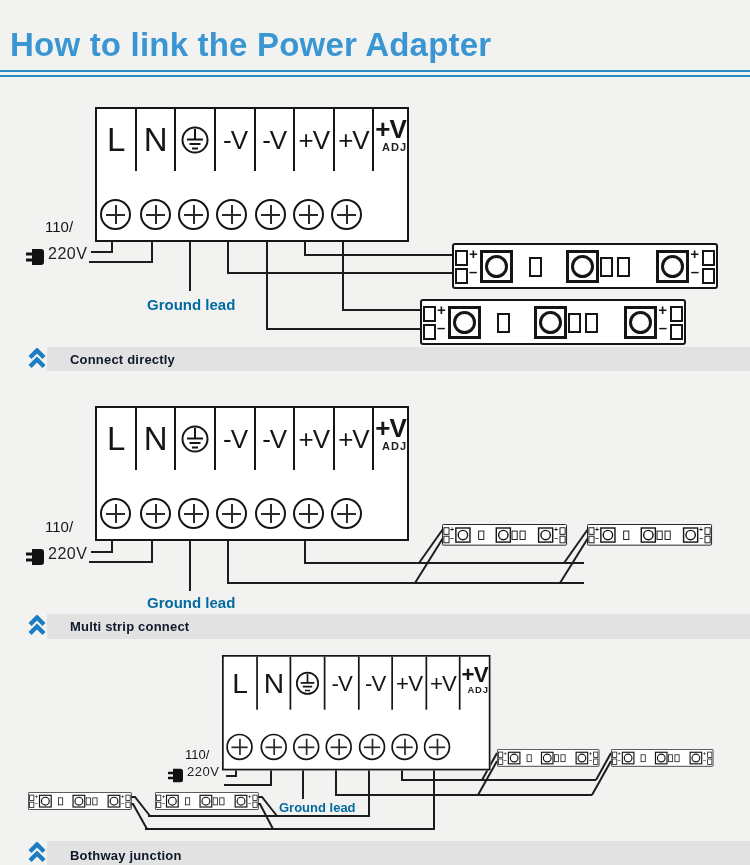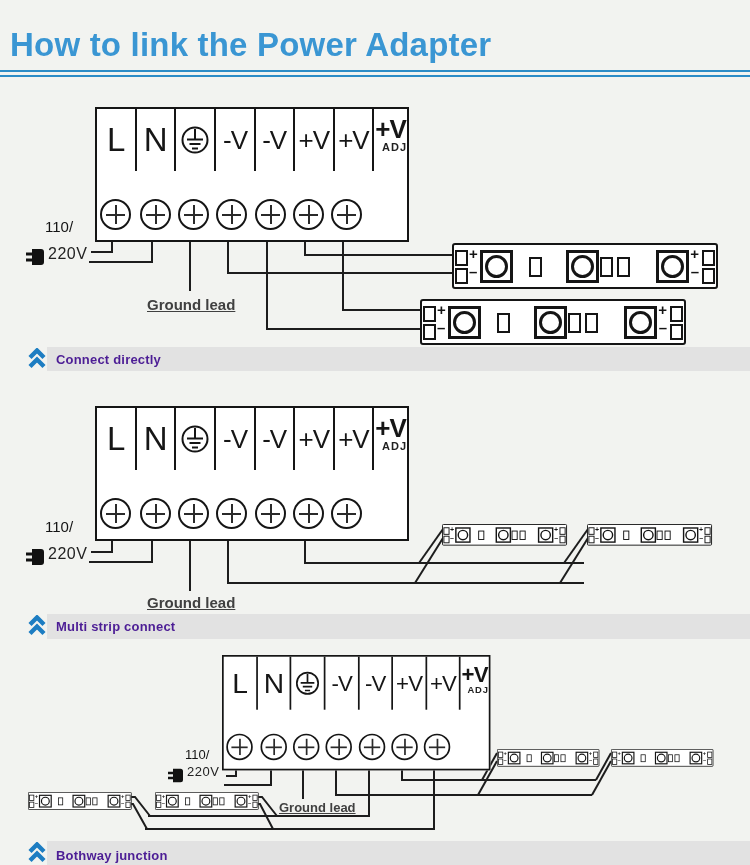--- a/index.html
+++ b/index.html
@@ -13,21 +13,21 @@
   .page-title{
     position:absolute;left:10px;top:26px;
     font-size:33px;font-weight:bold;color:#3a96d3;letter-spacing:.2px;
   }
   .rule{position:absolute;left:0;width:750px;height:2px;background:#2c8cc6;}
   .rule.r1{top:70px;} .rule.r2{top:75px;}
 
   
   .section-bar{position:absolute;left:47px;width:703px;height:24px;background:#e2e2e2;
     display:flex;align-items:center;}
-  .section-bar .lbl{font-size:13px;font-weight:bold;color:#4c1d95;padding-left:9px;letter-spacing:.2px;}
+  .section-bar .lbl{font-size:13px;font-weight:bold;color:#0f172a;padding-left:23px;letter-spacing:.2px;}
   .chev{position:absolute;left:28px;width:18px;height:21px;}
 
   
   #diagram{position:absolute;inset:0;}
   #wires{position:absolute;left:0;top:0;}
   #wires path{stroke:#1d1d1d;stroke-width:2;fill:none;}
 
   
   .adapter{position:absolute;width:310px;height:131px;border:2px solid #151515;background:#fff;
     transform-origin:0 0;}
@@ -62,21 +62,21 @@
   .led{position:absolute;top:5px;width:27px;height:27px;border:3px solid #151515;background:#fff;
     display:flex;align-items:center;justify-content:center;}
   .led .dot{width:17px;height:17px;border:3px solid #151515;border-radius:50%;}
   .led.l1{left:26px;} .led.l2{left:112px;} .led.l3{left:202px;}
   .res{position:absolute;top:12px;width:9px;height:16px;border:2px solid #151515;background:#fff;}
   .res.r1{left:75px;} .res.r2a{left:146px;} .res.r2b{left:163px;}
 
   
   .v110{position:absolute;font-size:15px;font-weight:normal;color:#141414;}
   .v220{position:absolute;font-size:16px;color:#222;letter-spacing:.5px;}
-  .ground-label{position:absolute;font-size:15px;font-weight:bold;color:#404040;text-decoration:underline;}
+  .ground-label{position:absolute;font-size:15px;font-weight:bold;color:#0369a1;}
   .plug{position:absolute;}
   .ground-label.sm3{font-size:13px;}
 </style>
 </head>
 <body>
 
 <div class="page-title">How to link the Power Adapter</div>
 <div class="rule r1"></div>
 <div class="rule r2"></div>
 

